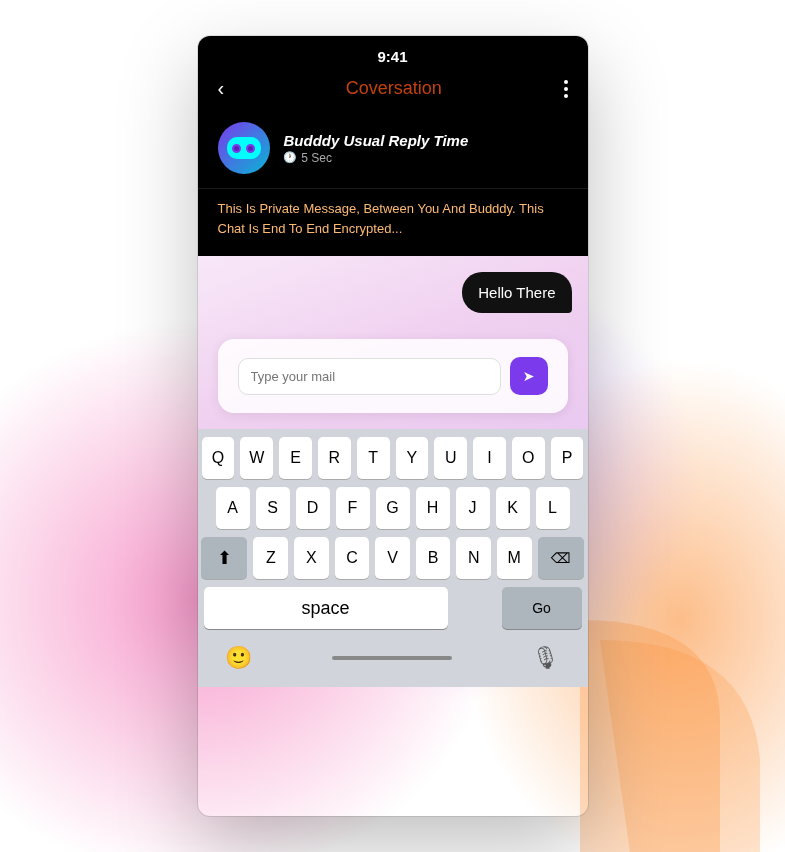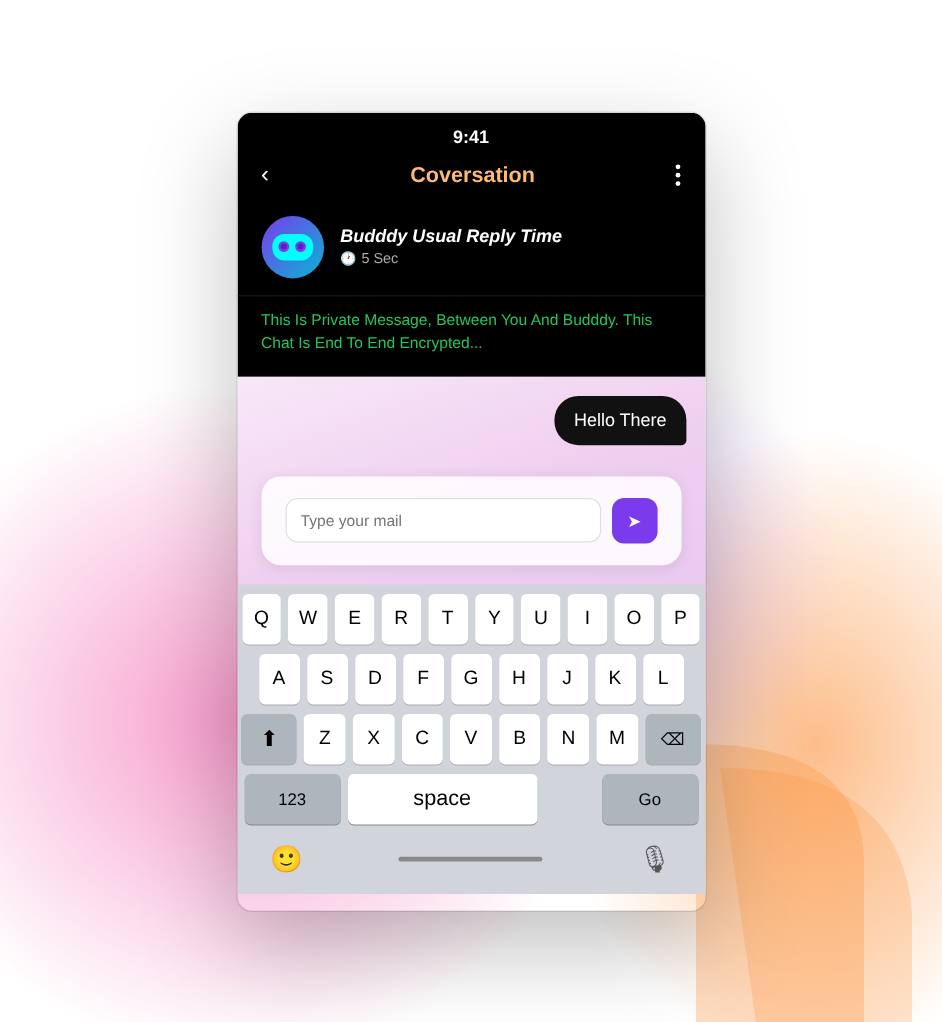--- a/index.html
+++ b/index.html
@@ -11,21 +11,21 @@
       align-items: center;
       justify-content: center;
       font-family: -apple-system, BlinkMacSystemFont, 'Segoe UI', sans-serif;
       overflow: hidden;
     }
 
     
     .phone-frame {
       position: relative;
       width: 390px;
-      height: 665px;
+      height: 780px;
       border-radius: 12px;
       overflow: hidden;
       box-shadow: 0 30px 80px rgba(0,0,0,0.25), 0 0 0 1px rgba(0,0,0,0.1);
     }
 
     
     .phone-top {
       background: #000;
       padding: 0;
       flex-shrink: 0;
@@ -50,22 +50,22 @@
     }
 
     .nav-back {
       font-size: 20px;
       color: #fff;
       cursor: pointer;
     }
 
     .nav-title {
       font-size: 18px;
-      font-weight: 700;
-      color: #fdba74;
+      font-weight: 400;
+      color: #c2410c;
     }
 
     .nav-more {
       font-size: 20px;
       color: #fff;
       cursor: pointer;
       display: flex;
       flex-direction: column;
       gap: 3px;
       align-items: center;
@@ -135,21 +135,21 @@
       gap: 4px;
       margin-top: 2px;
     }
 
     .clock-icon {
       font-size: 11px;
     }
 
     .privacy-notice {
       padding: 10px 20px 18px;
-      color: #22c55e;
+      color: #fdba74;
       font-size: 13px;
       line-height: 1.5;
       border-top: 1px solid #1a1a1a;
     }
 
     
     .phone-bottom {
       flex: 1;
       background: linear-gradient(160deg, #f8e8f8 0%, #f0d0f0 30%, #e8c8f0 60%, #f0e0e8 80%, #f8f0e8 100%);
       position: relative;
@@ -450,21 +450,20 @@
         <div class="key">X</div>
         <div class="key">C</div>
         <div class="key">V</div>
         <div class="key">B</div>
         <div class="key">N</div>
         <div class="key">M</div>
         <div class="key delete dark" style="font-size:14px;">⌫</div>
       </div>
 
       <div class="bottom-row">
-        <div class="bottom-key nums">123</div>
         <div class="bottom-key space">space</div>
         <div class="bottom-key go">Go</div>
       </div>
 
       <div class="home-bar-area">
         <span class="home-bar-icon">🙂</span>
         <div class="home-bar"></div>
         <span class="home-bar-icon">🎙</span>
       </div>
     </div>

